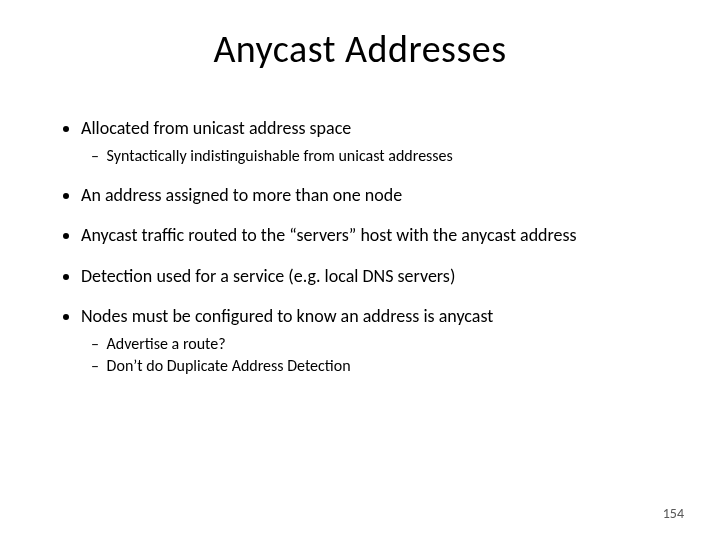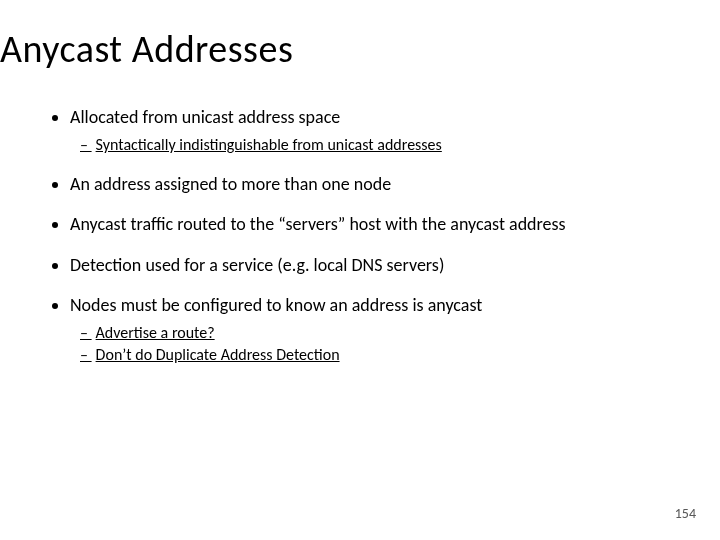--- a/index.html
+++ b/index.html
@@ -12,58 +12,58 @@
     color: #000000;
     overflow: hidden;
   }
   .slide {
     width: 720px;
     height: 540px;
     position: relative;
     box-sizing: border-box;
   }
   .title {
+    text-align: center;
     font-size: 38px;
     font-weight: 400;
     padding-top: 26px;
     letter-spacing: 0.5px;
   }
   .body {
     padding: 28px 36px 0 36px;
     font-size: 18px;
     line-height: 1.25;
   }
   ul.level1 {
     list-style: disc;
-    margin: 6px;
+    margin: 17px;
     padding-left: 28px;
   }
   ul.level1 > li {
     margin-bottom: 18px;
     font-size: 18px;
   }
   ul.level2 {
     list-style: none;
     margin: 6px 0 0 0;
     padding-left: 28px;
-    text-decoration: underline;
   }
   ul.level2 > li {
     margin-bottom: 2px;
     font-size: 16px;
   }
   ul.level2 > li::before {
     content: "– ";
     margin-left: -18px;
     padding-right: 4px;
   }
   .page-number {
     position: absolute;
     bottom: 18px;
-    right: 24px;
+    right: 36px;
     font-size: 14px;
     color: #595959;
   }
 </style>
 </head>
 <body>
 
 <div class="slide">
 
   <div class="title">Anycast Addresses</div>

